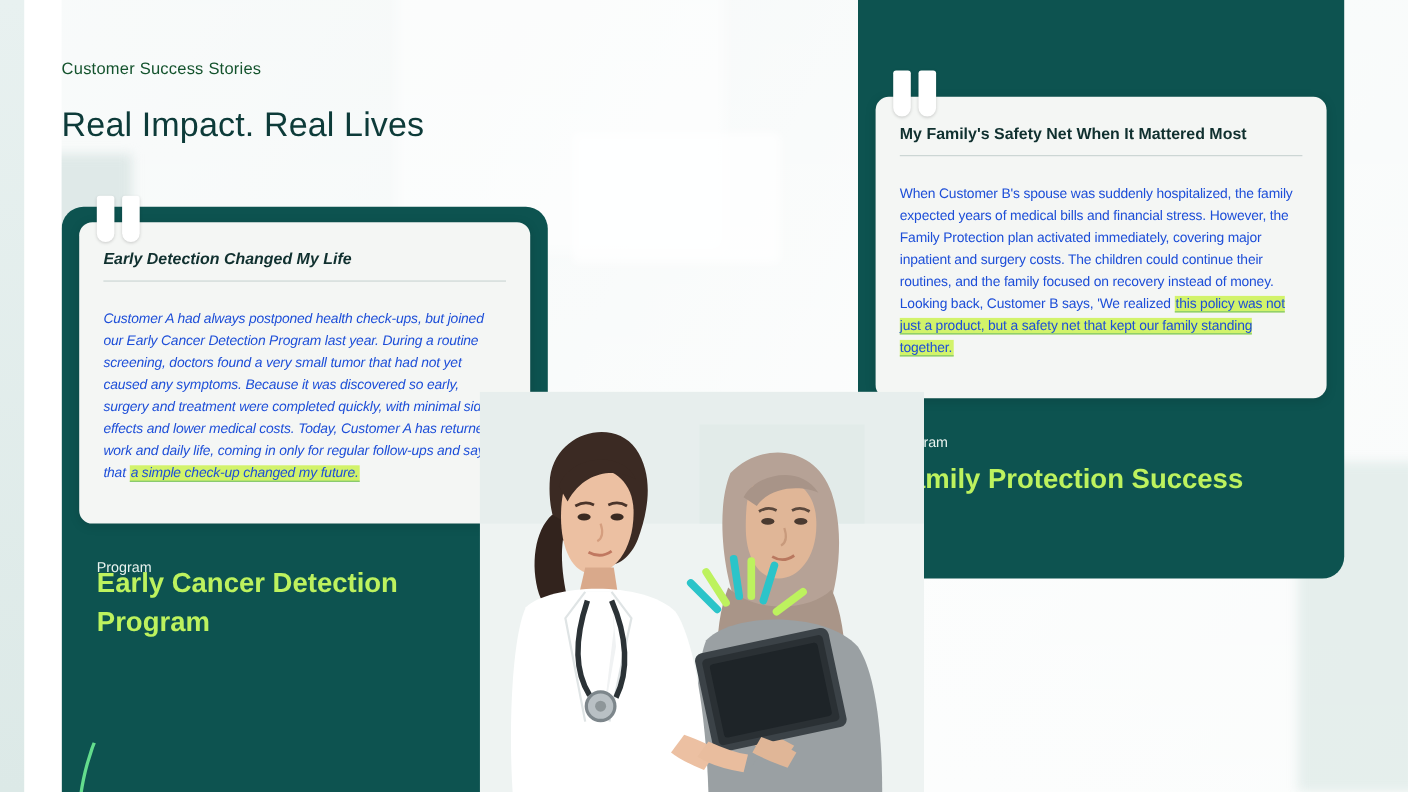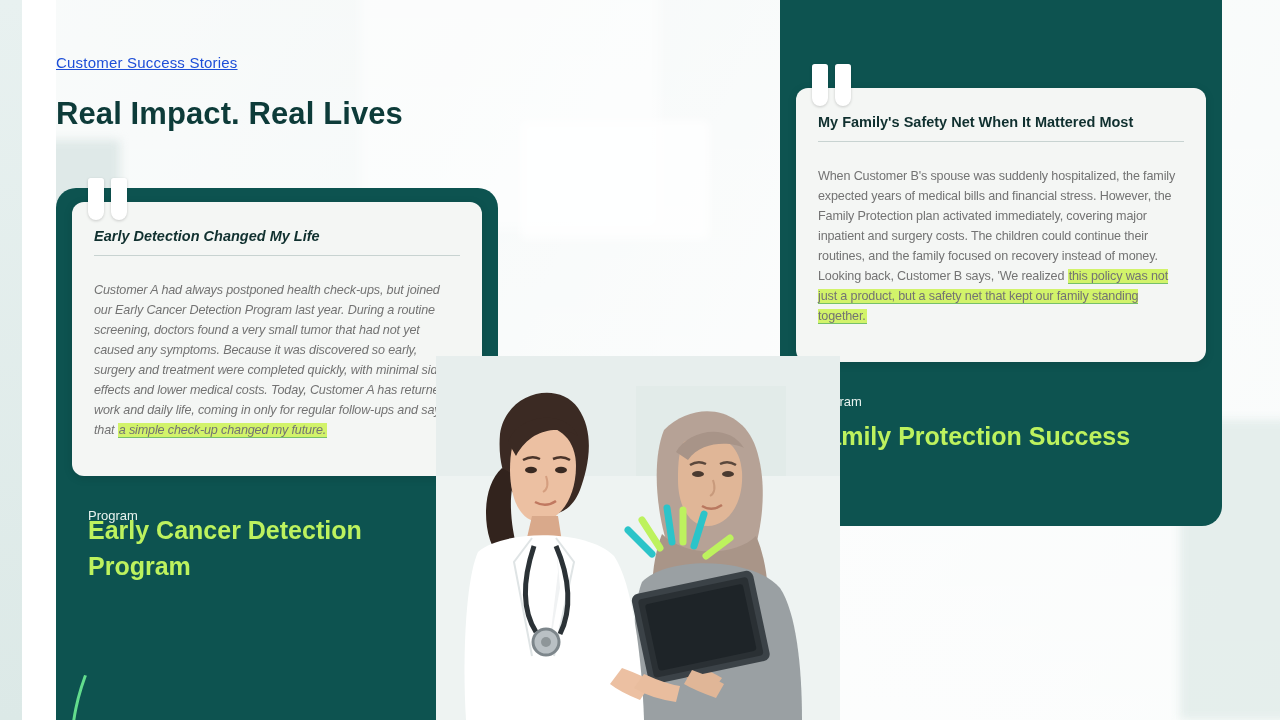--- a/index.html
+++ b/index.html
@@ -65,29 +65,28 @@
     left: 0; top: 0; width: 22px; height: 720px;
     background: linear-gradient(180deg,#e8f1f0,#dce9e7);
   }
 
   
   .eyebrow {
     position: absolute;
     left: 56px; top: 54px;
     font-size: 15px;
     letter-spacing: .2px;
-    color: #1d4ed8;
+    color: #14532d;
     z-index: 8;
-    text-decoration: underline;
   }
   .headline {
     position: absolute;
     left: 56px; top: 96px;
     font-size: 31px;
-    font-weight: bold;
+    font-weight: normal;
     color: #0d3b39;
     letter-spacing: .1px;
     z-index: 8;
   }
 
   
   .panel {
     position: absolute;
     background: #0d5350;
     z-index: 4;
@@ -158,21 +157,21 @@
     font-size: 14.5px;
     font-weight: bold;
     color: #10302f;
     padding-bottom: 11px;
     border-bottom: 1px solid #c8d3d1;
     margin-bottom: 24px;
   }
   .card-body {
     font-size: 12.6px;
     line-height: 20px;
-    color: #737373;
+    color: #1d4ed8;
     letter-spacing: -0.15px;
   }
   .hl {
     background: #d2f36a;
     border-bottom: 1.5px solid #76c06a;
     padding: 0 1px;
   }
 
   
   .program-label {

